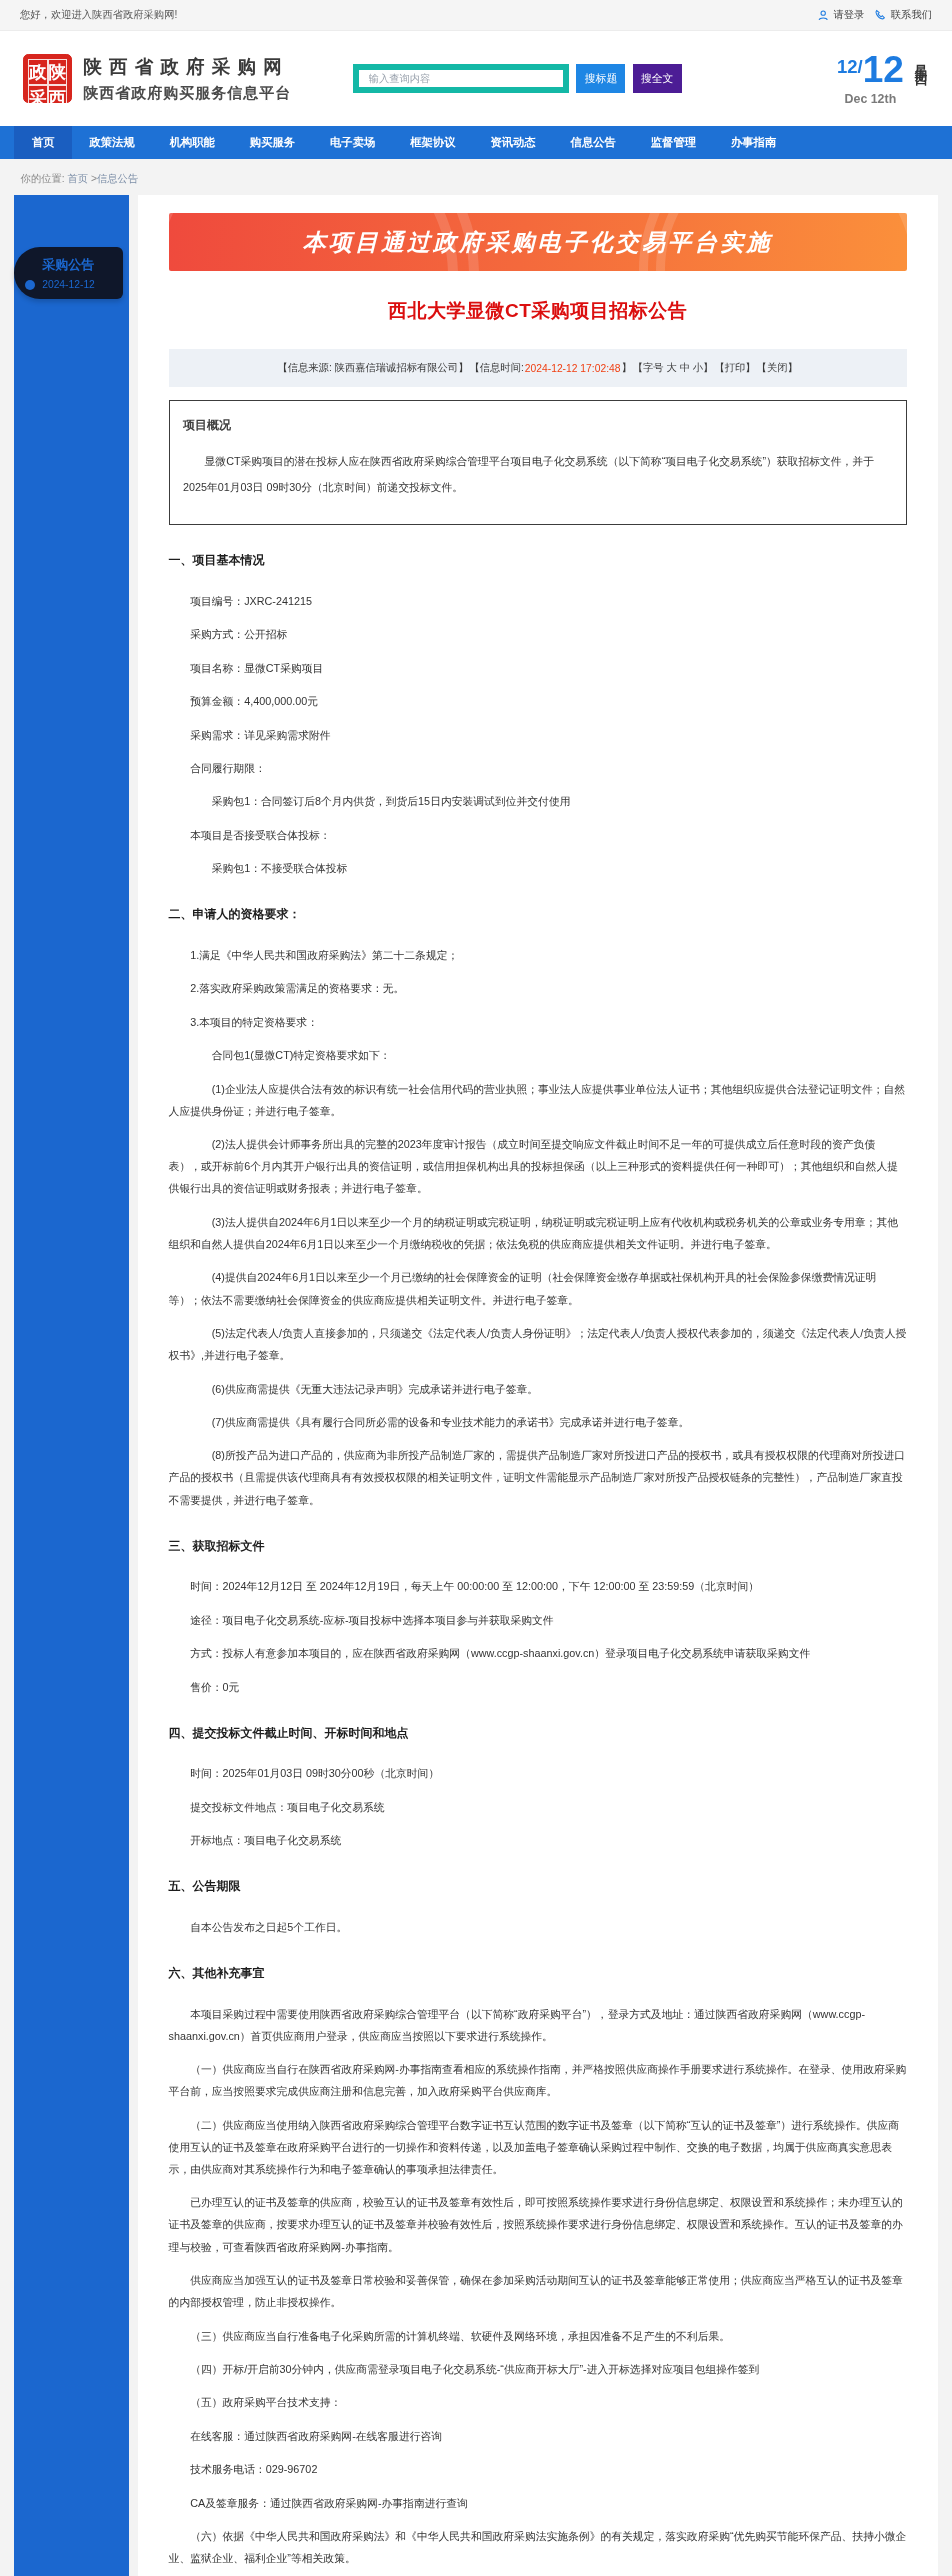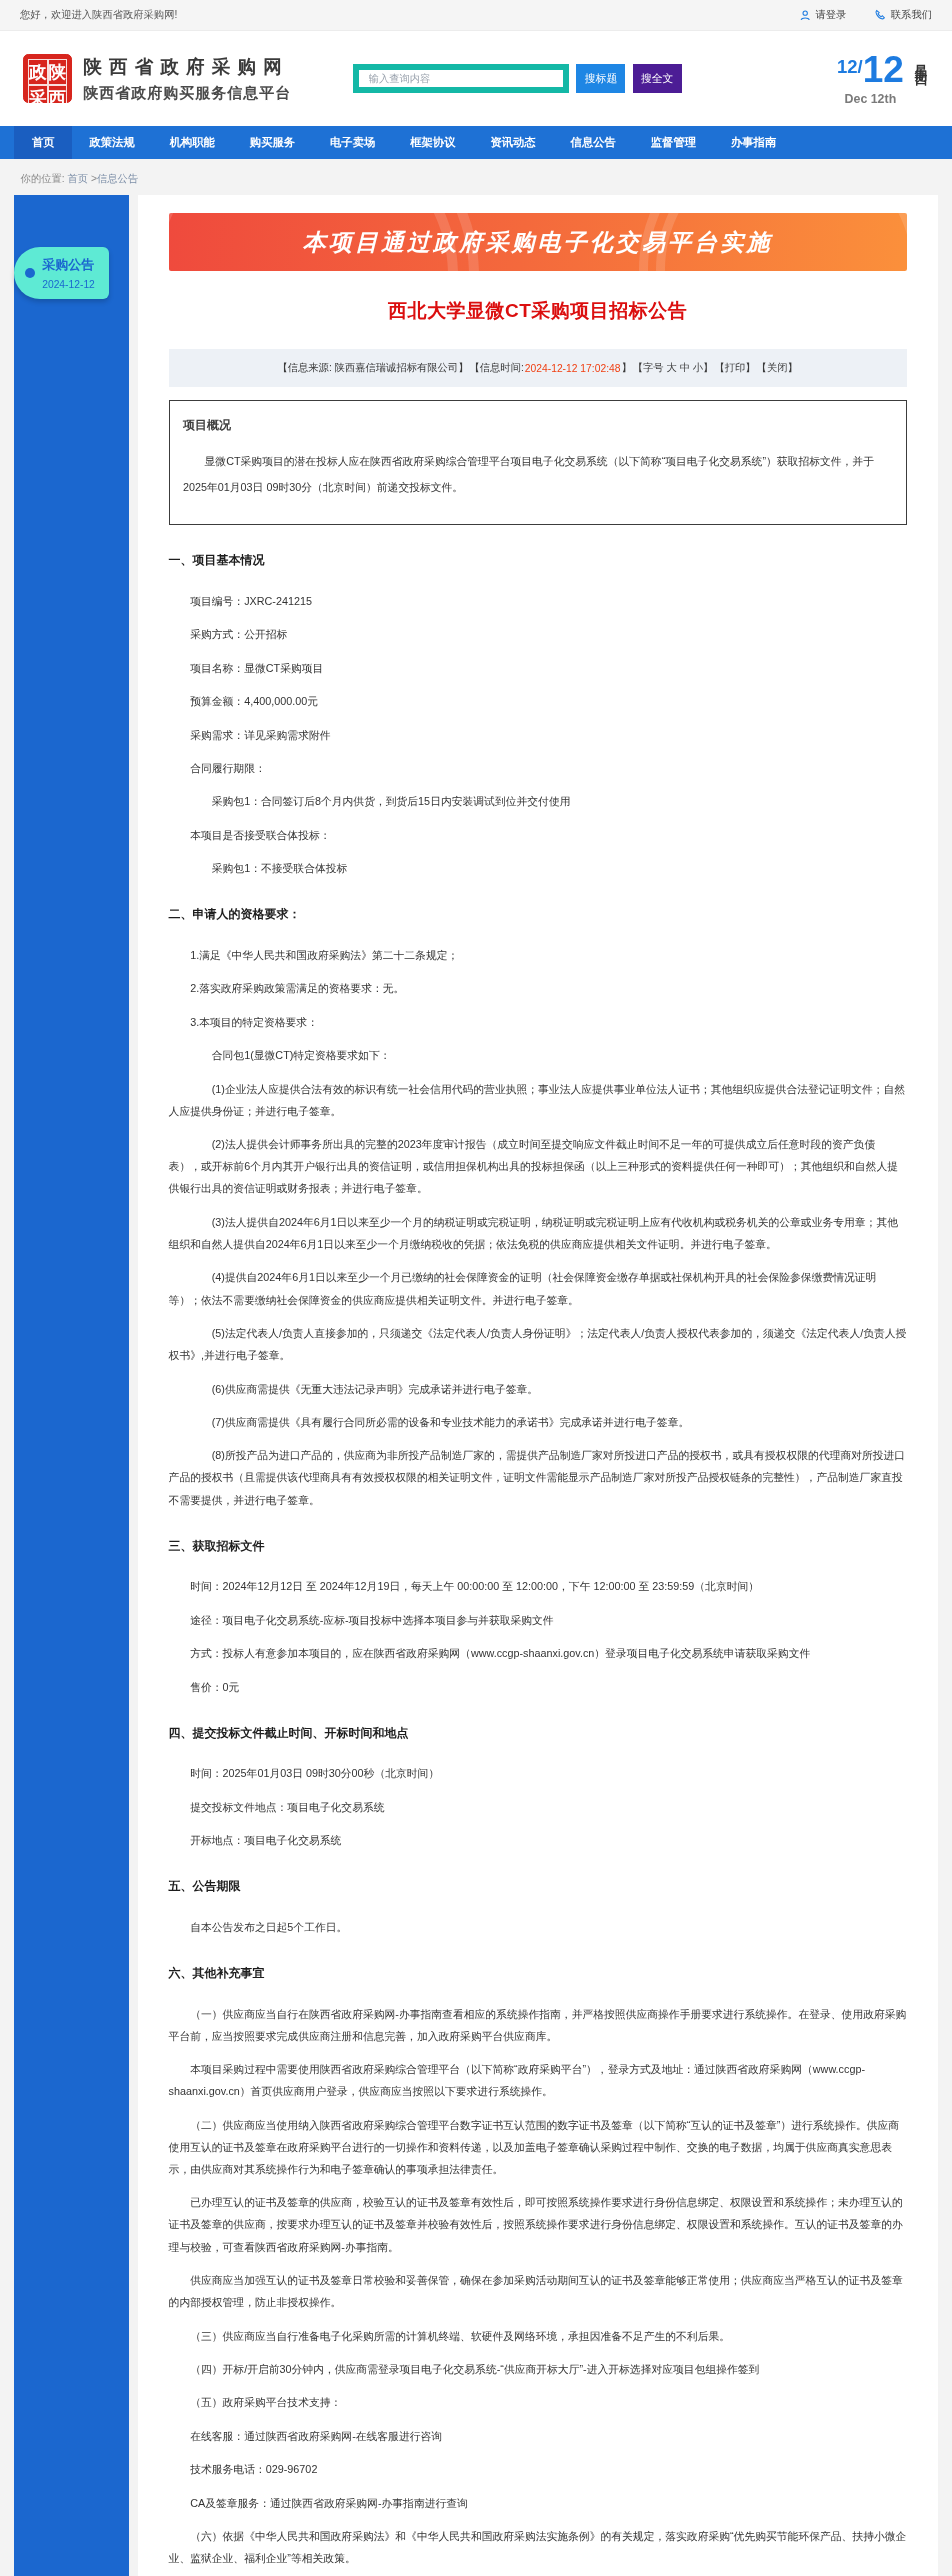--- a/index.html
+++ b/index.html
@@ -1,20 +1,20 @@
 <!DOCTYPE html>
 <html style="font-size:8.2px"><head>
 <meta charset="utf-8">
 <style>
   * { margin:0; padding:0; box-sizing:border-box; }
   body { width:952px; background:#f3f3f3; font-family:"Liberation Sans","DejaVu Sans",sans-serif; color:#333; }
 
   
   .topbar { height:31px; background:#f5f5f5; display:flex; align-items:center; justify-content:space-between; padding:0 20px; font-size:10.3px; color:#555; border-bottom:0.5px solid #ececec; }
-  .topbar-right { display:flex; align-items:center; gap:28px; color:#444;justify-content:space-between; }
+  .topbar-right { display:flex; align-items:center; gap:10px; color:#444;justify-content:space-between; }
   .toplink { display:flex; align-items:center; gap:4.1px; cursor:pointer; }
   .toplink svg { display:block; }
 
   
   .header { height:95px; background:#fff; display:flex; align-items:center; padding:0 23px; }
   .logo-wrap { display:flex; align-items:center; gap:11.3px; }
   .seal { width:49px; height:49px; background:#d7251d; border-radius:5.2px; display:grid; grid-template-columns:1fr 1fr; padding:4.1px; border:1px solid #d7251d; }
   .seal span { color:#fff; font-weight:bold; font-size:17.5px; display:flex; align-items:center; justify-content:center; border:0.5px solid rgba(255,255,255,.85); }
   .site-names .t1 { font-size:18.5px; font-weight:bold; color:#3a3a3a; letter-spacing:7.2px; }
   .site-names .t2 { font-size:15px; font-weight:bold; color:#4a4a4a; margin-top:5.2px; letter-spacing:1px; }
@@ -37,21 +37,21 @@
   .nav-item { color:#fff; font-size:11.3px; font-weight:bold; padding:0 17.5px; display:flex; align-items:center; cursor:pointer; }
   .nav-item.active { background:#1a5ec0; }
 
   
   .breadcrumb { padding:13.4px 0 8.2px 20.6px; font-size:10.3px; color:#8a8a8a; }
   .breadcrumb .bc-link { color:#7d8fa8; cursor:pointer; }
 
   
   .main-wrap { display:flex; align-items:stretch; padding:0 14.4px 0 14.4px; gap:8.2px; }
   .side-col { width:115px; background:#1b67cf; position:relative; }
-  .side-pill { margin-top:52px; margin-left:0; width:95px; background:#5eead4; border-radius:36px 8.2px 8.2px 36px; padding:9.3px 6.2px 9.3px 10.3px; display:flex; align-items:center; gap:7.2px; box-shadow:0 3.1px 5.2px rgba(0,0,0,.18); cursor:pointer; }
+  .side-pill { margin-top:52px; margin-left:0; width:109px; background:#0f172a; border-radius:36px 8.2px 8.2px 36px; padding:9.3px 6.2px 9.3px 10.3px; display:flex; align-items:flex-end; gap:7.2px; box-shadow:0 3.1px 5.2px rgba(0,0,0,.18); cursor:pointer; }
   .side-dot { width:10.3px; height:10.3px; border-radius:50%; background:#1b67cf; flex:none; }
   .side-cat { color:#1b67cf; font-size:13px; font-weight:bold; }
   .side-date { color:#1b67cf; font-size:10.3px; margin-top:5.2px; }
 
   .content-col { flex:1; background:#fff; padding:18.5px 31px 41px 31px; }
 
   .banner { height:58px; border-radius:2.1px; background:linear-gradient(95deg,#ef4a3d 0%,#f4693c 48%,#fb903b 100%); position:relative; overflow:hidden; display:flex; align-items:center; justify-content:center; }
   .banner::before { content:""; position:absolute; left:-41px; top:-113px; width:289px; height:289px; border-radius:50%; border:31px double rgba(255,255,255,.14); }
   .banner::after { content:""; position:absolute; right:-31px; top:-93px; width:247px; height:247px; border-radius:50%; border:26px double rgba(255,255,255,.14); }
   .banner-text { color:#fff; font-size:23px; font-weight:900; font-style:italic; letter-spacing:3.1px; z-index:1; }
@@ -201,22 +201,22 @@
         <p>　　途径：项目电子化交易系统-应标-项目投标中选择本项目参与并获取采购文件</p>
         <p>　　方式：投标人有意参加本项目的，应在陕西省政府采购网（www.ccgp-shaanxi.gov.cn）登录项目电子化交易系统申请获取采购文件</p>
         <p>　　售价：0元</p>
         <h3>四、提交投标文件截止时间、开标时间和地点</h3>
         <p>　　时间：2025年01月03日 09时30分00秒（北京时间）</p>
         <p>　　提交投标文件地点：项目电子化交易系统</p>
         <p>　　开标地点：项目电子化交易系统</p>
         <h3>五、公告期限</h3>
         <p>　　自本公告发布之日起5个工作日。</p>
         <h3>六、其他补充事宜</h3>
+        <p>　　本项目采购过程中需要使用陕西省政府采购综合管理平台（以下简称“政府采购平台”），登录方式及地址：通过陕西省政府采购网（www.ccgp-shaanxi.gov.cn）首页供应商用户登录，供应商应当按照以下要求进行系统操作。</p>
         <p>　　（一）供应商应当自行在陕西省政府采购网-办事指南查看相应的系统操作指南，并严格按照供应商操作手册要求进行系统操作。在登录、使用政府采购平台前，应当按照要求完成供应商注册和信息完善，加入政府采购平台供应商库。</p>
-        <p>　　本项目采购过程中需要使用陕西省政府采购综合管理平台（以下简称“政府采购平台”），登录方式及地址：通过陕西省政府采购网（www.ccgp-shaanxi.gov.cn）首页供应商用户登录，供应商应当按照以下要求进行系统操作。</p>
         <p>　　（二）供应商应当使用纳入陕西省政府采购综合管理平台数字证书互认范围的数字证书及签章（以下简称“互认的证书及签章”）进行系统操作。供应商使用互认的证书及签章在政府采购平台进行的一切操作和资料传递，以及加盖电子签章确认采购过程中制作、交换的电子数据，均属于供应商真实意思表示，由供应商对其系统操作行为和电子签章确认的事项承担法律责任。</p>
         <p>　　已办理互认的证书及签章的供应商，校验互认的证书及签章有效性后，即可按照系统操作要求进行身份信息绑定、权限设置和系统操作；未办理互认的证书及签章的供应商，按要求办理互认的证书及签章并校验有效性后，按照系统操作要求进行身份信息绑定、权限设置和系统操作。互认的证书及签章的办理与校验，可查看陕西省政府采购网-办事指南。</p>
         <p>　　供应商应当加强互认的证书及签章日常校验和妥善保管，确保在参加采购活动期间互认的证书及签章能够正常使用；供应商应当严格互认的证书及签章的内部授权管理，防止非授权操作。</p>
         <p>　　（三）供应商应当自行准备电子化采购所需的计算机终端、软硬件及网络环境，承担因准备不足产生的不利后果。</p>
         <p>　　（四）开标/开启前30分钟内，供应商需登录项目电子化交易系统-“供应商开标大厅”-进入开标选择对应项目包组操作签到</p>
         <p>　　（五）政府采购平台技术支持：</p>
         <p>　　在线客服：通过陕西省政府采购网-在线客服进行咨询</p>
         <p>　　技术服务电话：029-96702</p>
         <p>　　CA及签章服务：通过陕西省政府采购网-办事指南进行查询</p>
         <p>　　（六）依据《中华人民共和国政府采购法》和《中华人民共和国政府采购法实施条例》的有关规定，落实政府采购“优先购买节能环保产品、扶持小微企业、监狱企业、福利企业”等相关政策。</p>

